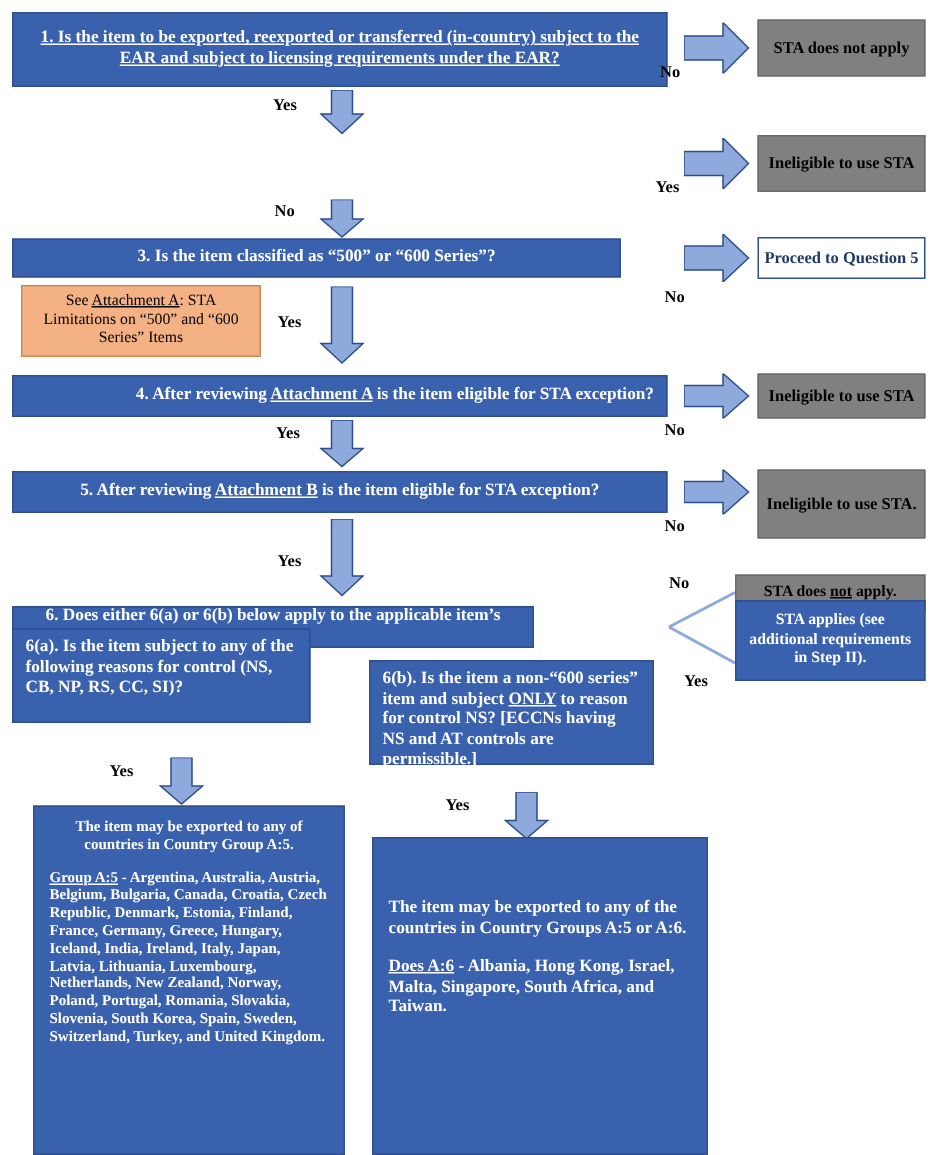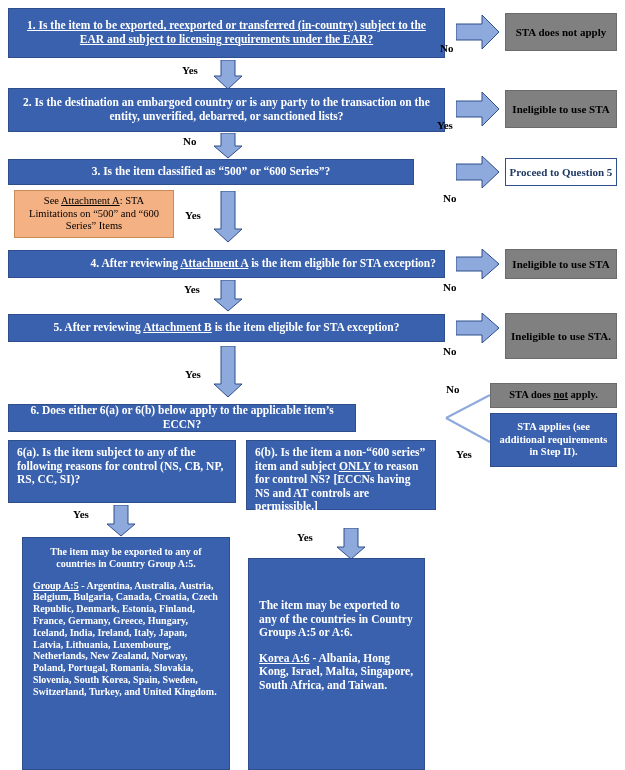--- a/index.html
+++ b/index.html
@@ -92,23 +92,20 @@
     <span>STA does not apply</span>
   </div>
 
   <div class="arrow-down" style="left:213px; top:60px;">
     <svg width="30" height="30" viewBox="0 0 30 30">
       <polygon points="8,0 22,0 22,16 29,16 15,29 1,16 8,16" fill="#8EA9DB" stroke="#2E4E8C" stroke-width="1"></polygon>
     </svg>
   </div>
   <div class="label" style="left:182px; top:64px; font-size:11px;">Yes</div>
 
-  <div class="box blue pad8" style="left:8px; top:88px; width:437px; height:44px; font-size:11.5px;">
-    <span>2. Is the destination an embargoed country or is any party to the transaction on the entity, unverified, debarred, or sanctioned lists?</span>
-  </div>
 
   <div class="arrow-right" style="left:456px; top:92px;">
     <svg width="44" height="34" viewBox="0 0 44 34">
       <polygon points="0,9 26,9 26,0 43,17 26,34 26,25 0,25" fill="#8EA9DB" stroke="#2E4E8C" stroke-width="1"></polygon>
     </svg>
   </div>
   <div class="label" style="left:437px; top:119px; font-size:11px;">Yes</div>
 
   <div class="box gray" style="left:505px; top:90px; width:112px; height:38px; font-size:11px;">
     <span>Ineligible to use STA</span>
@@ -210,25 +207,25 @@
   </svg>
   <div class="label" style="left:446px; top:383px; font-size:11px;">No</div>
   <div class="label" style="left:456px; top:448px; font-size:11px;">Yes</div>
 
   <div class="box gray" style="left:490px; top:383px; width:127px; height:25px; font-size:10.5px;">
     <span>
       <span>STA does </span><span class="u">not</span><span> apply.</span>
     </span>
   </div>
 
-  <div class="box blue pad8" style="left:490px; top:413px; width:127px; height:54px; font-size:10.5px;">
+  <div class="box blue pad8" style="left:490px; top:400px; width:127px; height:54px; font-size:10.5px;">
     <span>STA applies (see additional requirements in Step II).</span>
   </div>
 
-  <div class="box blue pad8 left-text" style="left:8px; top:440px; width:228px; height:63px; font-size:11.5px; align-items:flex-start;">
+  <div class="box blue pad8 left-text" style="left:8px; top:419px; width:199px; height:63px; font-size:11.5px; align-items:flex-start;">
     <span style="text-align:left;">6(a). Is the item subject to any of the following reasons for control (NS, CB, NP, RS, CC, SI)?</span>
   </div>
 
   <div class="box blue pad8 left-text" style="left:246px; top:440px; width:190px; height:70px; font-size:11.5px; align-items:flex-start;">
     <span style="text-align:left;">
       <span>6(b). Is the item a non-“600 series” item and subject </span><span class="u">ONLY</span><span> to reason for control NS? [ECCNs having NS and AT controls are permissible.]</span>
     </span>
   </div>
 
   <div class="arrow-down" style="left:106px; top:505px;">
@@ -247,22 +244,22 @@
 
   <div class="box blue" style="left:22px; top:537px; width:208px; height:233px; font-size:10px; align-items:flex-start; padding:8px 10px;">
     <div style="width:100%;">
       <div style="text-align:center; margin-bottom:10px;">The item may be exported to any of countries in Country Group A:5.</div>
       <div style="text-align:left;">
         <span class="u">Group A:5</span><span> - Argentina, Australia, Austria, Belgium, Bulgaria, Canada, Croatia, Czech Republic, Denmark, Estonia, Finland, France, Germany, Greece, Hungary, Iceland, India, Ireland, Italy, Japan, Latvia, Lithuania, Luxembourg, Netherlands, New Zealand, Norway, Poland, Portugal, Romania, Slovakia, Slovenia, South Korea, Spain, Sweden, Switzerland, Turkey, and United Kingdom.</span>
       </div>
     </div>
   </div>
 
-  <div class="box blue" style="left:248px; top:558px; width:177px; height:212px; font-size:11.5px; align-items:flex-start; padding:40px 10px 8px 10px;">
+  <div class="box blue" style="left:248px; top:558px; width:224px; height:212px; font-size:11.5px; align-items:flex-start; padding:40px 10px 8px 10px;">
     <div style="width:100%; text-align:left;">
       <div style="margin-bottom:12px;">The item may be exported to any of the countries in Country Groups A:5 or A:6.</div>
       <div>
-        <span class="u">Korea A:6</span><span> - Albania, Hong Kong, Israel, Malta, Singapore, South Africa, and Taiwan.</span>
+        <span class="u">Does A:6</span><span> - Albania, Hong Kong, Israel, Malta, Singapore, South Africa, and Taiwan.</span>
       </div>
     </div>
   </div>
 
 </div>
 
 </body></html>

